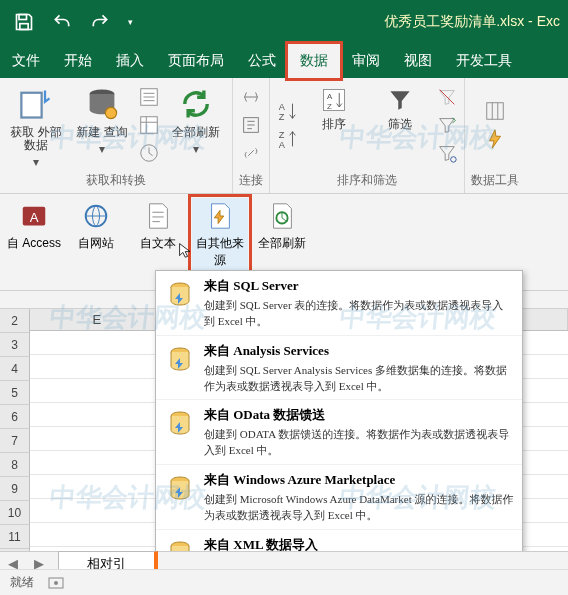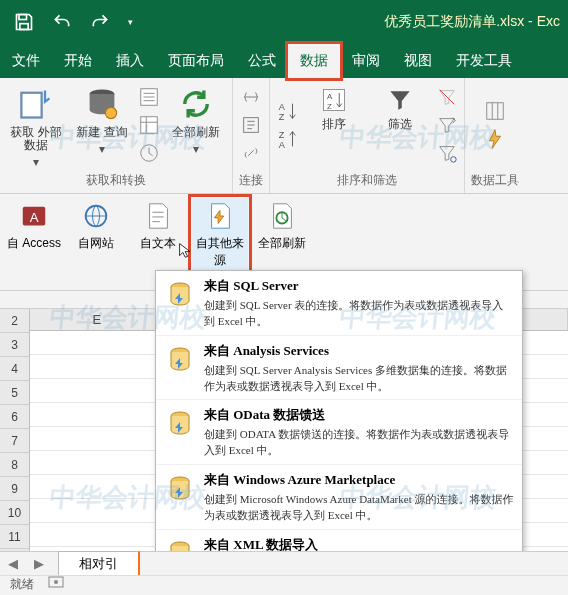--- a/index.html
+++ b/index.html
@@ -58,23 +58,23 @@
   .submenu .row .txt b { font-family: SimSun, serif; font-weight:bold; display:block; margin-bottom:2px; font-size:13px;}
   .submenu .row .txt span { font-family: SimSun, serif; color:#333; font-size:11px; line-height:1.35;}
 
   
   .watermark { position:absolute; color:#6aa3c9; opacity:.22; font-size:26px; font-weight:bold; pointer-events:none; transform: skewX(-6deg);}
   .wm1{left:50px; top:120px;} .wm2{left:340px; top:120px;} .wm3{left:50px; top:300px;} .wm4{left:340px; top:300px;}
   .wm5{left:50px; top:480px;} .wm6{left:340px; top:480px;}
 
   .sheet-tabs { position:absolute; left:0; bottom:20px; right:0; height:24px; background:#f3f3f3; border-top:1px solid #ccc; display:flex; align-items:center; font-size:13px; }
   .sheet-tabs .nav{ padding:0 8px; color:#777;}
-  .sheet-tabs .stab{ padding:3px 20px; background:#fff; border-top:1px solid #bbb; border-left:1px solid #bbb; border-right:2px solid #f97316; margin-left:6px;}
-
-  .statusbar { position:absolute; left:0; bottom:0; right:0; height:20px; background:#f3f3f3; border-top:1px solid #ddd; display:flex; align-items:flex-start; padding:0 10px; font-size:12px; color:#555; gap:14px;margin-top:32px;}
+  .sheet-tabs .stab{ padding:3px 28px; background:#fff; border-top:1px solid #bbb; border-left:1px solid #bbb; border-right:4px solid #f97316; margin-left:6px;}
+
+  .statusbar { position:absolute; left:0; bottom:0; right:0; height:26px; background:#f3f3f3; border-top:1px solid #ddd; display:flex; align-items:center; padding:0 10px; font-size:12px; color:#555; gap:14px;margin-top:32px;}
 
   .sub-label-row { display:flex; justify-content:center; padding-left:40px; font-size:12px; color:#666; background:#f3f3f3; height:18px; border-bottom:1px solid #d0d0d0;}
 </style>
 </head>
 <body>
 
 <div class="titlebar">
   <div class="qat">
     <svg class="glyph" viewBox="0 0 24 24">
         <path d="M3 3h15l3 3v15H3z" fill="none" stroke="#fff" stroke-width="2"></path>

